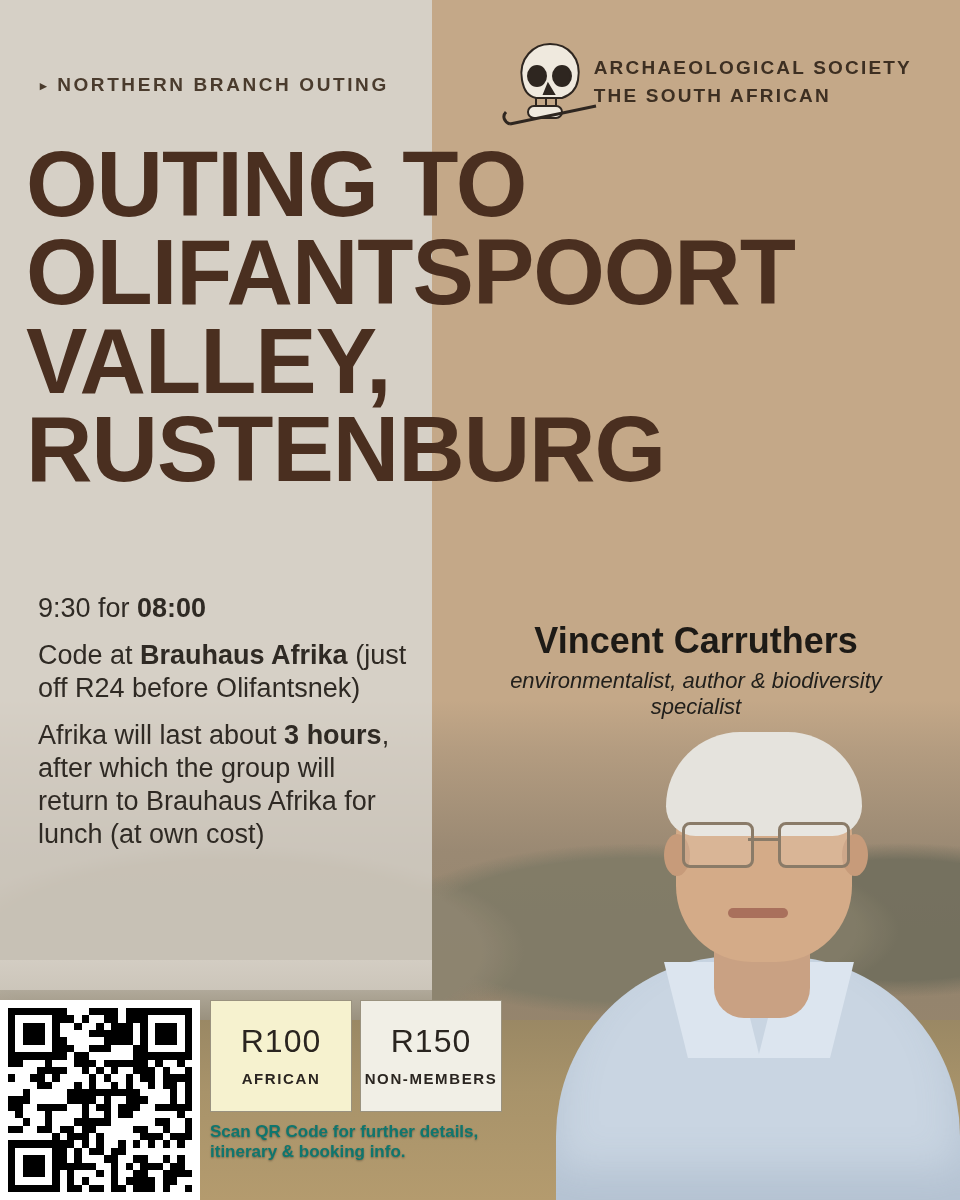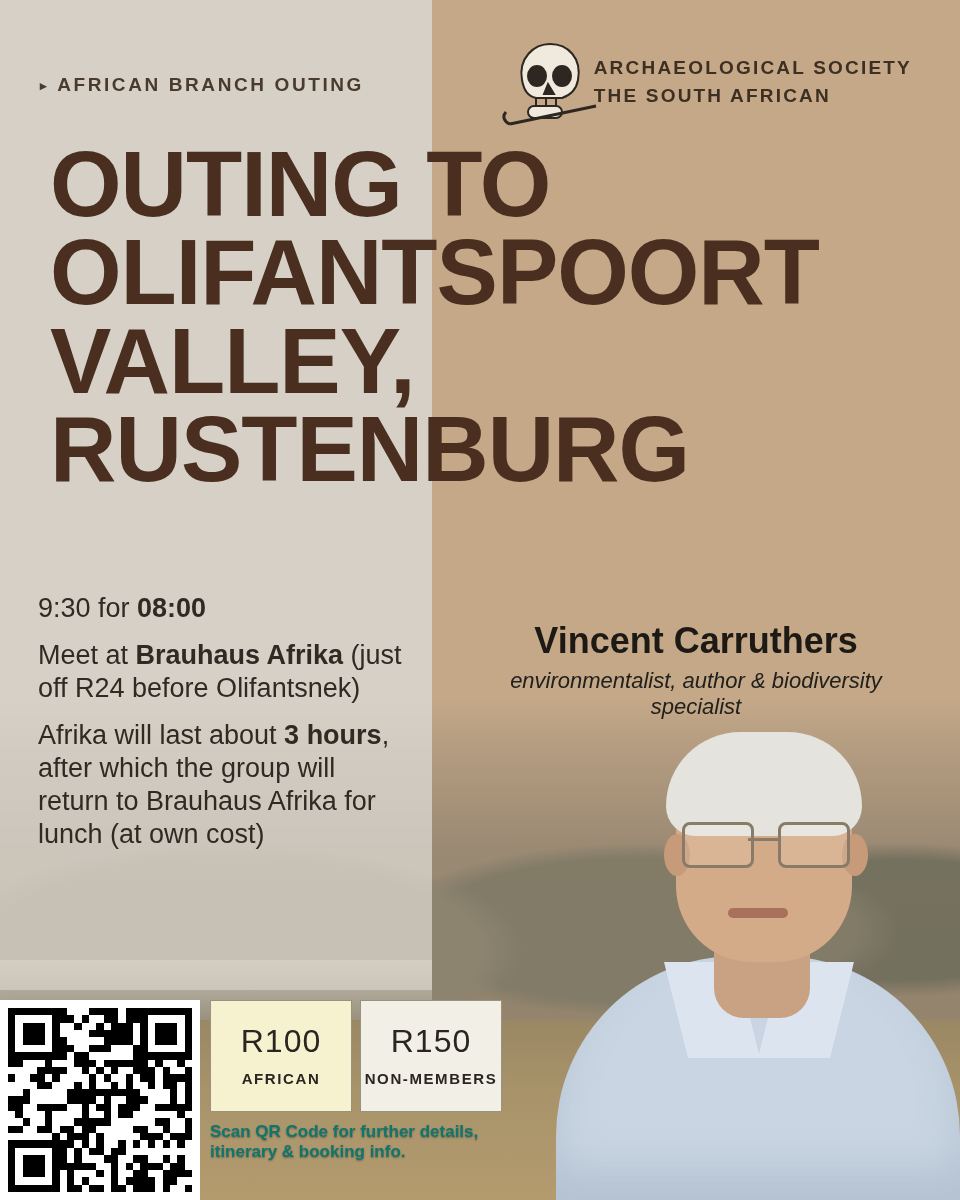--- a/index.html
+++ b/index.html
@@ -186,21 +186,20 @@
     position: absolute;
     left: 26px; top: 140px;
     width: 910px;
     color: #4a2f20;
     font-size: 92px;
     line-height: 0.96;
     font-weight: 700;
     letter-spacing: -1px;
     text-transform: uppercase;
     font-family: "Liberation Sans", sans-serif;
-    margin-left: 24px;
   }
 
   
   .details {
     position: absolute;
     left: 38px; top: 592px;
     width: 370px;
     color: #2f2a24;
     font-size: 27px;
     line-height: 1.22;
@@ -308,21 +307,21 @@
     <div class="hair"></div>
     <div class="glasses">
       <div class="lens l"></div>
       <div class="bridge"></div>
       <div class="lens r"></div>
     </div>
     <div class="mouth"></div>
   </div>
 
   <div class="kicker">
-    <span class="tri">▸</span><span>AFRICAN BRANCH OUTING</span>
+    <span class="tri">▸</span><span>NORTHERN BRANCH OUTING</span>
   </div>
 
   <div class="logo">
     <svg viewBox="0 0 110 96" width="110" height="96" aria-hidden="true">
       <g fill="none" stroke="#2e2620" stroke-width="2">
         <path d="M30 44 C26 22 42 8 58 8 C76 8 90 22 86 44 C84 55 76 60 70 62 L44 62 C36 60 32 55 30 44 Z" fill="#efe9de"></path>
         <ellipse cx="45" cy="40" rx="9" ry="10" fill="#2e2620"></ellipse>
         <ellipse cx="70" cy="40" rx="9" ry="10" fill="#2e2620"></ellipse>
         <path d="M56 48 L52 58 L62 58 Z" fill="#2e2620"></path>
         <path d="M44 62 L44 72 M54 62 L54 72 M64 62 L64 72" stroke-width="2"></path>
@@ -340,21 +339,21 @@
     <div>THE SOUTH AFRICAN</div>
   </div>
 
   <div class="title">OUTING TO OLIFANTSPOORT VALLEY, RUSTENBURG</div>
 
   <div class="details">
     <div class="line">
       <span>9:30 for </span><b>08:00</b>
     </div>
     <div class="line">
-      <span>Meet at </span><b>Brauhaus Afrika</b><span> (just off R24 before Olifantsnek)</span>
+      <span>Code at </span><b>Brauhaus Afrika</b><span> (just off R24 before Olifantsnek)</span>
     </div>
     <div class="line">
       <span>Afrika will last about </span><b>3 hours</b><span>, after which the group will return to Brauhaus Afrika for lunch (at own cost)</span>
     </div>
   </div>
 
   <div class="speaker-name">Vincent Carruthers</div>
   <div class="speaker-role">environmentalist, author &amp; biodiversity specialist</div>
 
   <div class="qr">

